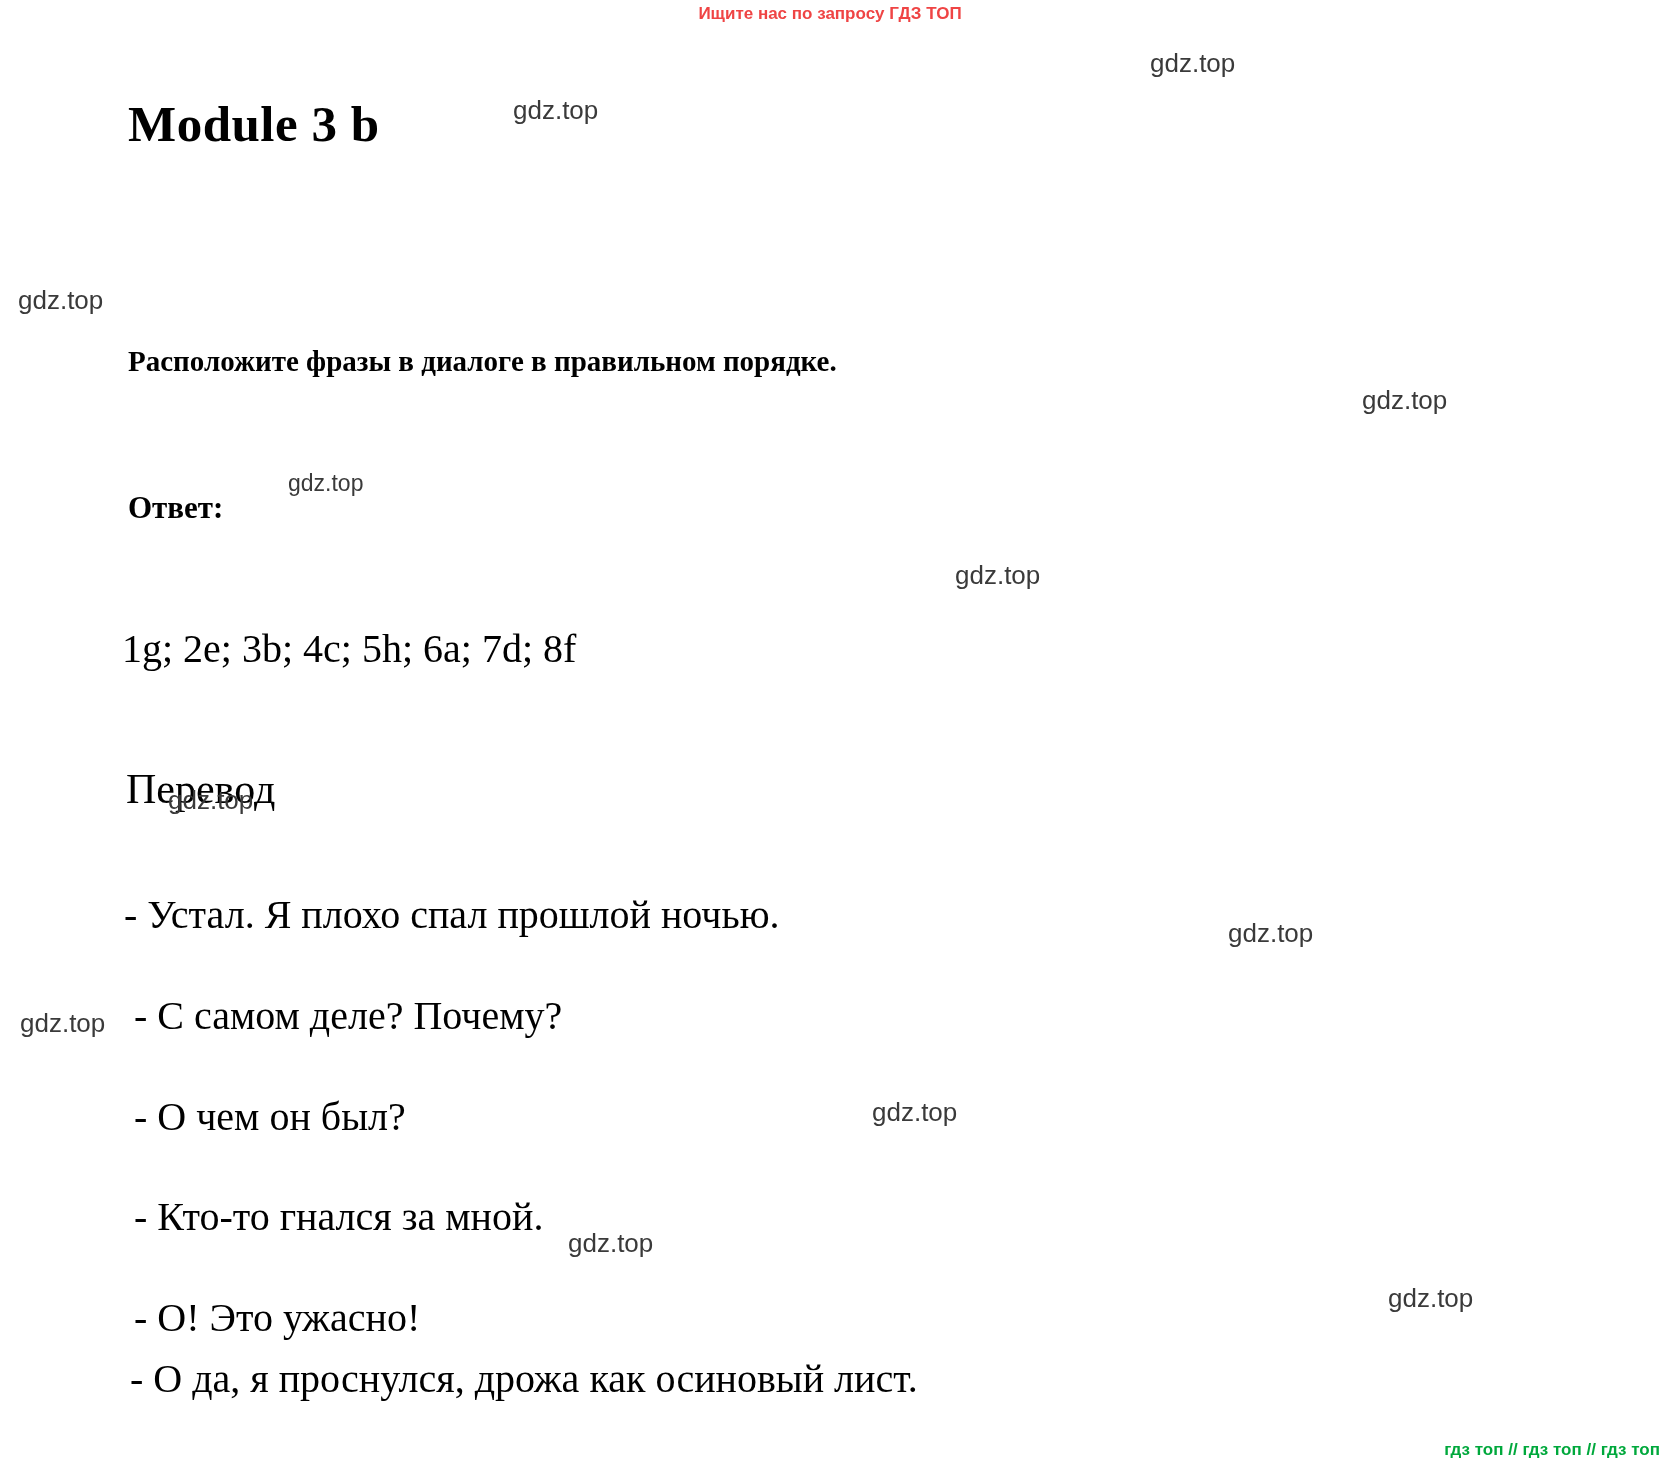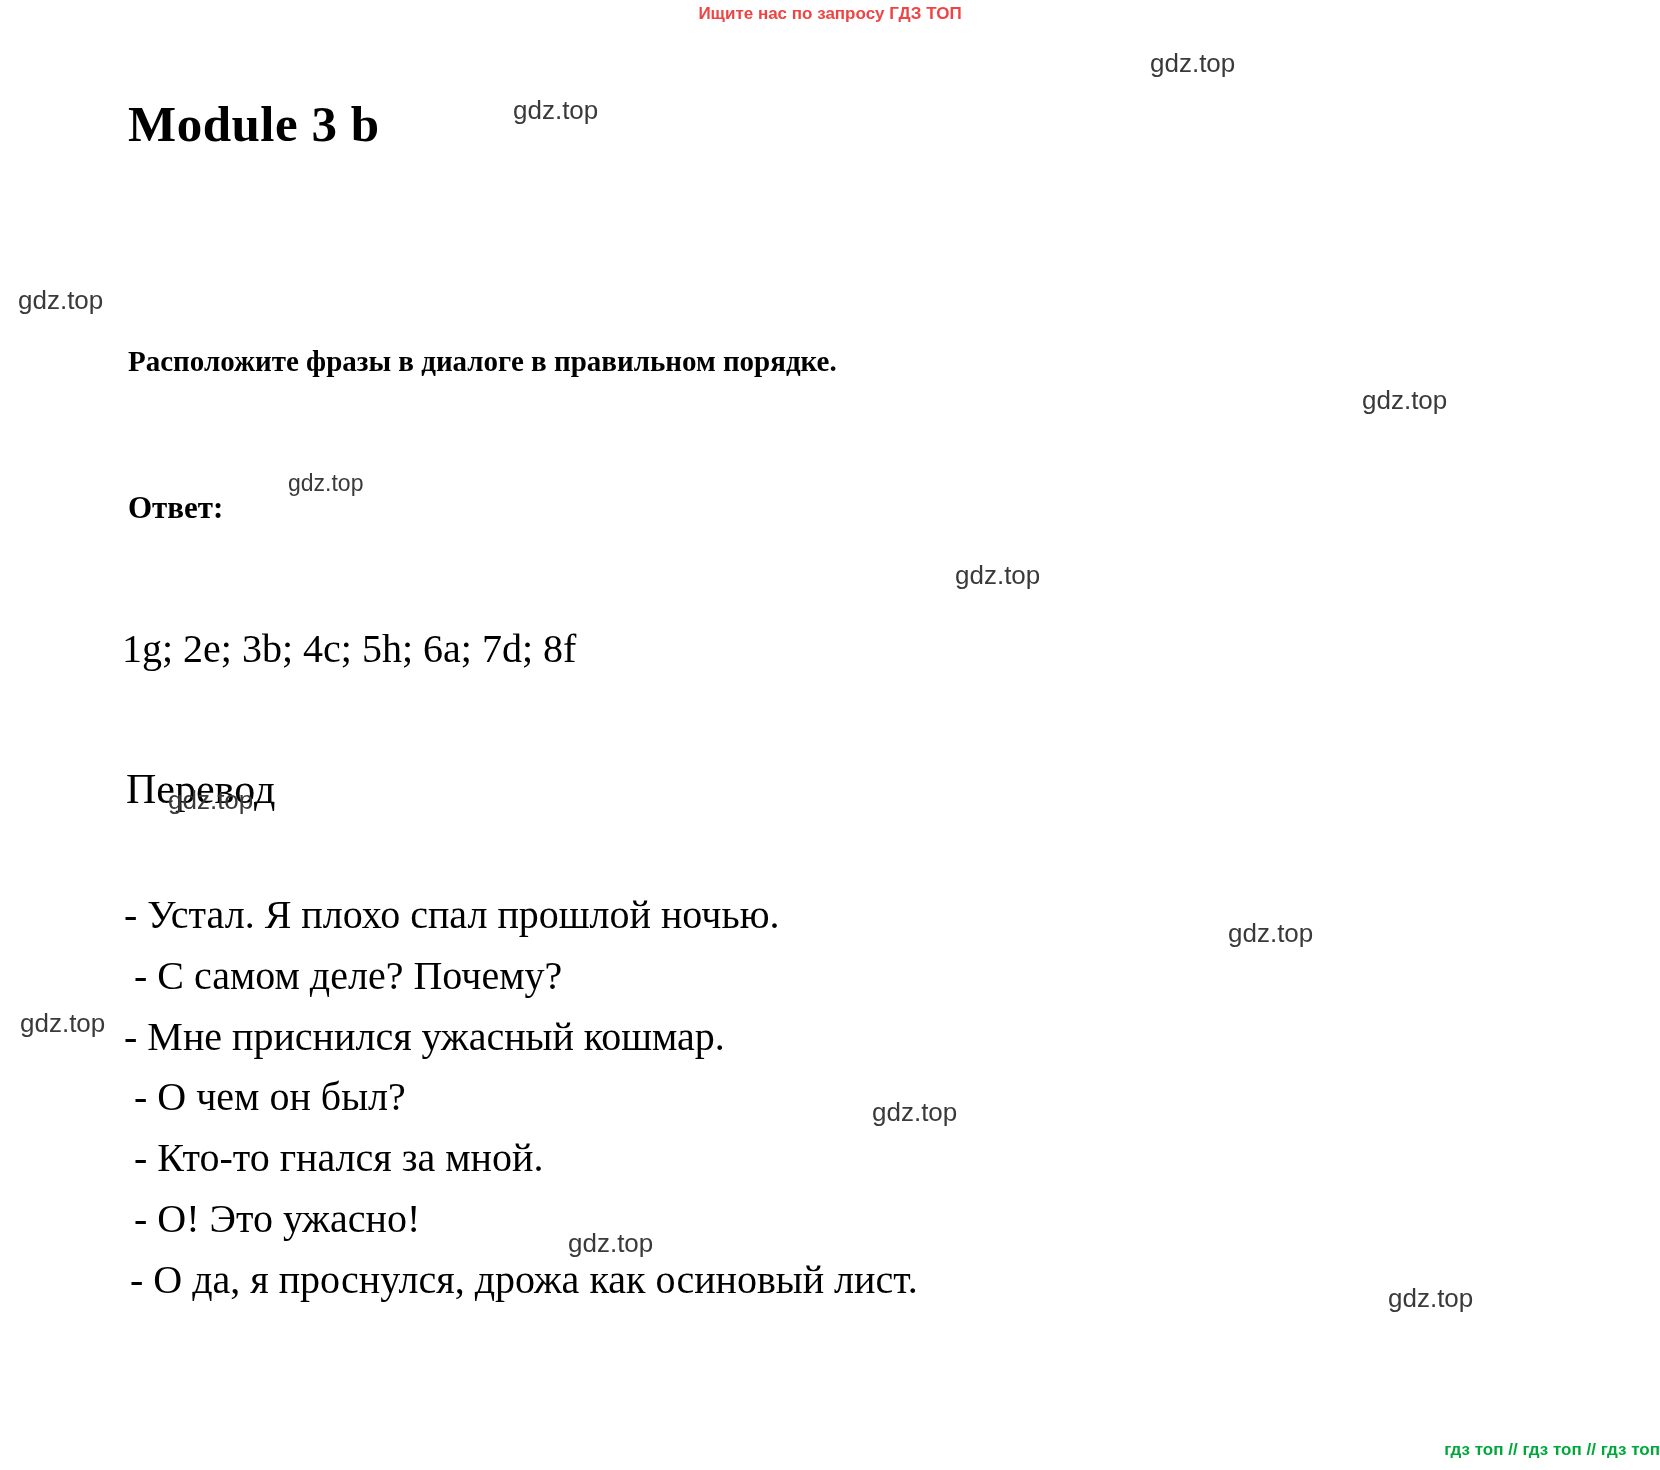--- a/index.html
+++ b/index.html
@@ -90,21 +90,21 @@
     left: 112px;
     top: 885px;
     width: 1400px;
   }
   .dialog-line {
     font-size: 40px;
     line-height: 1.52;
     white-space: nowrap;
   }
   .dialog-line.indent-1 { padding-left: 12px; }
-  .dialog-line.indent-2 { padding-left: 22px; }
+  .dialog-line.indent-2 { padding-left: 22px; margin-top: 40px; }
   .dialog-line.indent-3 { padding-left: 18px; }
   .bottom-banner {
     position: absolute;
     bottom: 10px;
     left: 0;
     width: 1660px;
     text-align: right;
     font-family: "Liberation Sans", sans-serif;
     font-size: 17px;
     font-weight: bold;
@@ -125,21 +125,20 @@
 
   <div class="answer-label">Ответ:</div>
 
   <div class="answer-line">1g; 2e; 3b; 4c; 5h; 6a; 7d; 8f</div>
 
   <div class="translation-label">Перевод</div>
 
   <div class="dialog">
     <div class="dialog-line indent-1">- Устал. Я плохо спал прошлой ночью.</div>
     <div class="dialog-line indent-2">- С самом деле? Почему?</div>
-    <div class="dialog-line indent-1">- Мне приснился ужасный кошмар.</div>
     <div class="dialog-line indent-2">- О чем он был?</div>
     <div class="dialog-line indent-2">- Кто-то гнался за мной.</div>
     <div class="dialog-line indent-2">- О! Это ужасно!</div>
     <div class="dialog-line indent-3">- О да, я проснулся, дрожа как осиновый лист.</div>
   </div>
 
   <div id="watermark-layer">
       <div class="wm" style="left: 1150px; top: 48px;">gdz.top</div>
       <div class="wm" style="left: 513px; top: 95px;">gdz.top</div>
       <div class="wm" style="left: 18px; top: 285px;">gdz.top</div>

